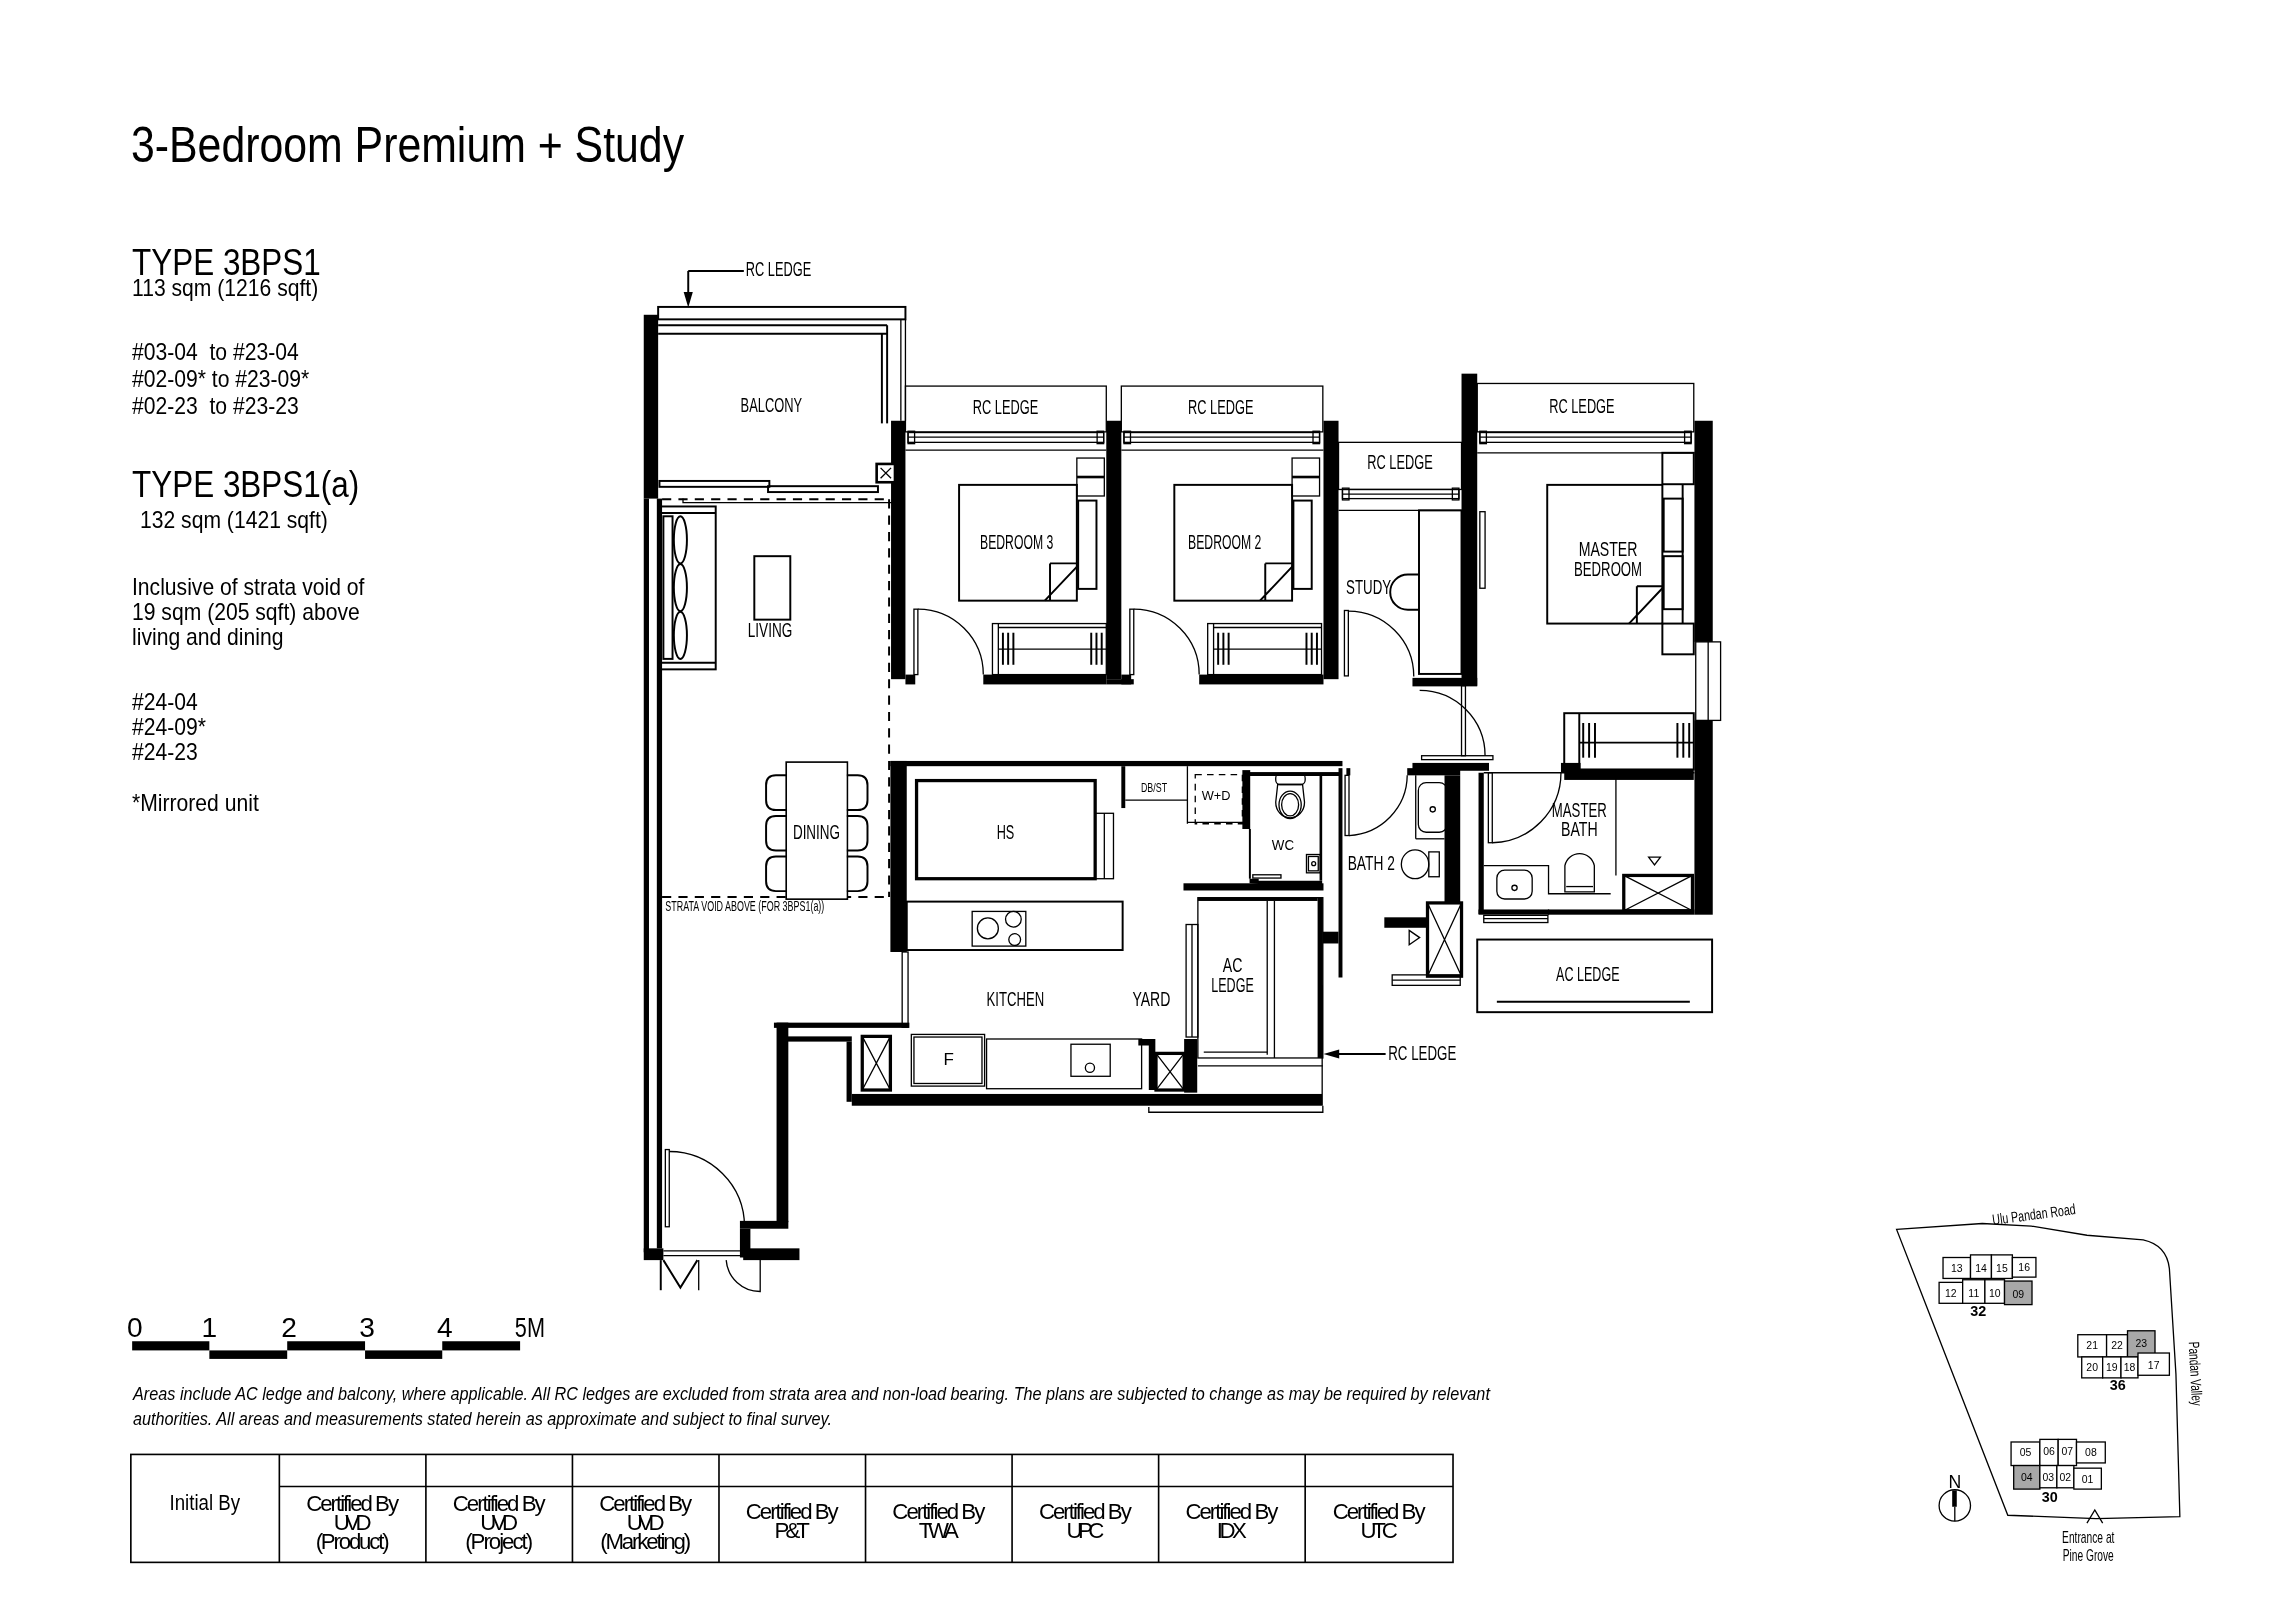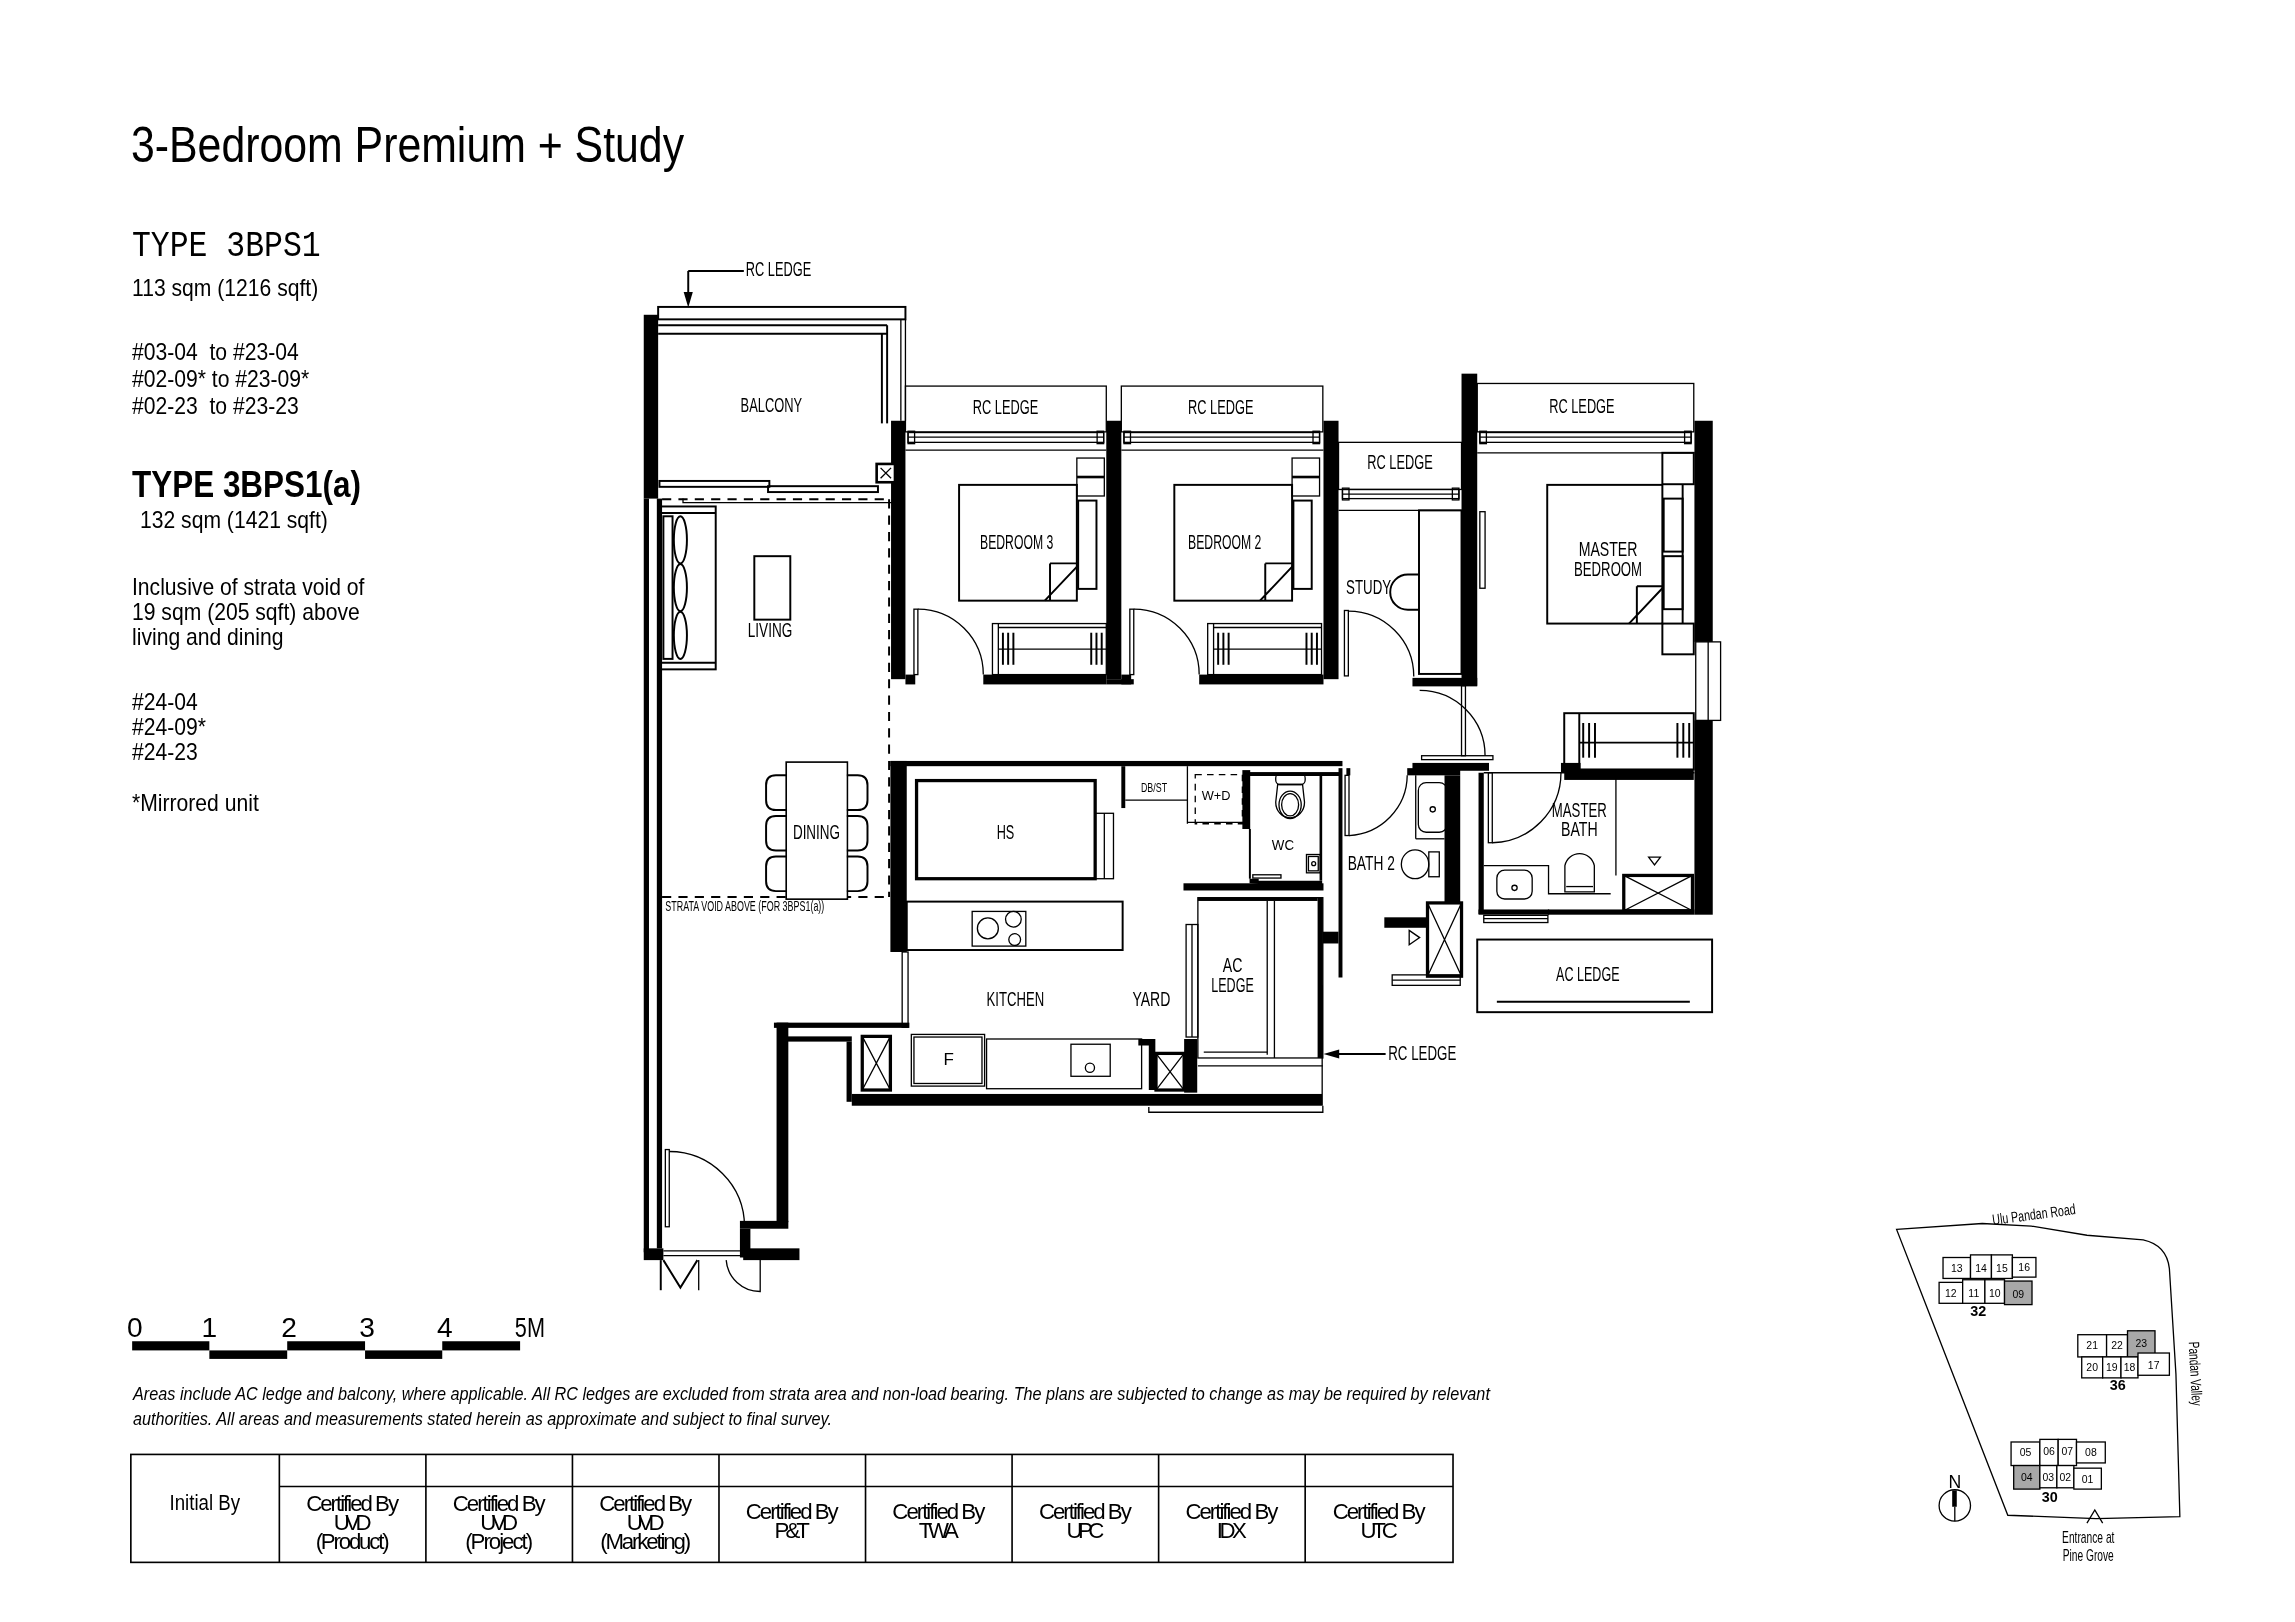--- a/index.html
+++ b/index.html
@@ -13,27 +13,27 @@
   .sxD{display:inline-block;transform:scaleX(0.854);transform-origin:0 0;}
   .sx2{display:inline-block;transform:scaleX(0.85);transform-origin:0 0;}
   svg{position:absolute;left:0;top:0;}
   svg text{font-family:"Liberation Sans",sans-serif;fill:#000;}
 </style>
 </head>
 <body>
 
 <div class="abs h1" style="left:131px;top:120px;text-decoration:underline;"><span class="sxT">3-Bedroom Premium + Study</span></div>
 
-<div class="abs h2" style="left:132px;top:228px;font-family:Liberation Mono, monospace;"><span class="sx2">TYPE 3BPS1</span></div>
+<div class="abs h2" style="left:132px;top:244px;"><span class="sx2">TYPE 3BPS1</span></div>
 
 <div class="abs body37" style="left:132px;top:274px;text-align:center;"><span class="sx">113 sqm (1216 sqft)</span></div>
 
 <div class="abs body37 sx" style="left:132px;top:338px;">#03-04&nbsp;&nbsp;to #23-04<br>#02-09* to #23-09*<br>#02-23&nbsp;&nbsp;to #23-23</div>
 
-<div class="abs h2" style="left:132px;top:466px;font-weight:bold;"><span class="sx2">TYPE 3BPS1(a)</span></div>
+<div class="abs h2" style="left:132px;top:466px;"><span class="sx2">TYPE 3BPS1(a)</span></div>
 
 <div class="abs body37" style="left:132px;top:506px;margin-left:8px;"><span class="sx">132 sqm (1421 sqft)</span></div>
 
 <div class="abs body37 sx" style="left:132px;top:574px;line-height:25px;">Inclusive of strata void of<br>19 sqm (205 sqft) above<br>living and dining</div>
 
 <div class="abs body37 sx" style="left:132px;top:689px;line-height:25px;">#24-04<br>#24-09*<br>#24-23</div>
 
 <div class="abs body37" style="left:132px;top:789px;"><span class="sx">*Mirrored unit</span></div>
 
 <div class="abs sxD" style="left:133px;top:1381px;font-size:19px;font-style:italic;line-height:25px;white-space:nowrap;">Areas include AC ledge and balcony, where applicable. All RC ledges are excluded from strata area and non-load bearing. The plans are subjected to change as may be required by relevant<br>authorities. All areas and measurements stated herein as approximate and subject to final survey.</div>

